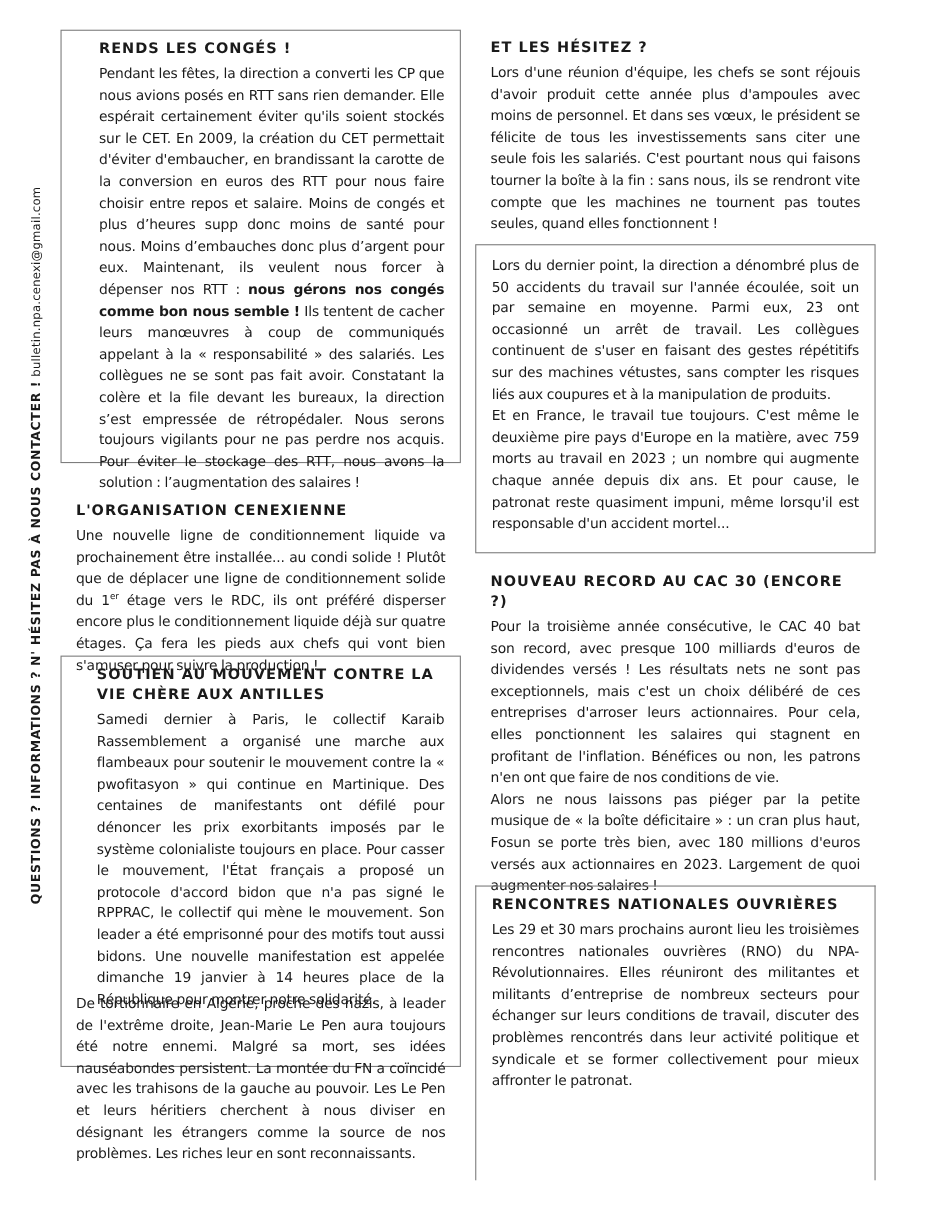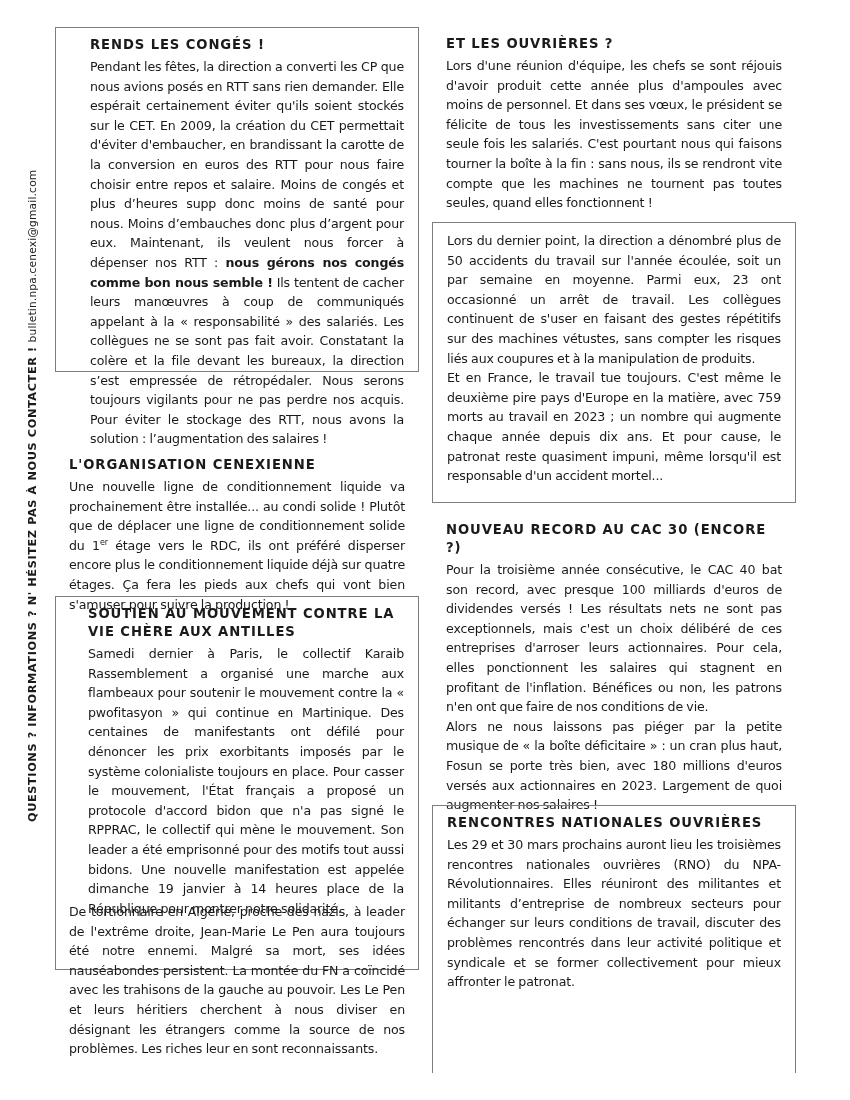--- a/index.html
+++ b/index.html
@@ -24,41 +24,41 @@
 </head>
 <body>
 
 <div class="sidebar">
   <div class="sidebar-inner">
     <span class="bold">QUESTIONS ? INFORMATIONS ? N' HÉSITEZ PAS À NOUS CONTACTER !</span>
     <span class="email">bulletin.npa.cenexi@gmail.com</span>
   </div>
 </div>
 
-<div class="art boxed" style="left:55px; top:27px; width:364px; height:345px;padding-left:34px;">
+<div class="art boxed" style="left:55px; top:27px; width:364px; height:394px;padding-left:34px;">
   <h2>RENDS LES CONGÉS !</h2>
   <p><span>Pendant les fêtes, la direction a converti les CP que nous avions posés en RTT sans rien demander. Elle espérait certainement éviter qu'ils soient stockés sur le CET. En 2009, la création du CET permettait d'éviter d'embaucher, en brandissant la carotte de la conversion en euros des RTT pour nous faire choisir entre repos et salaire. Moins de congés et plus d’heures supp donc moins de santé pour nous. Moins d’embauches donc plus d’argent pour eux. Maintenant, ils veulent nous forcer à dépenser nos RTT : </span><b>nous gérons nos congés comme bon nous semble !</b><span> Ils tentent de cacher leurs manœuvres à coup de communiqués appelant à la « responsabilité » des salariés. Les collègues ne se sont pas fait avoir. Constatant la colère et la file devant les bureaux, la direction s’est empressée de rétropédaler. Nous serons toujours vigilants pour ne pas perdre nos acquis. Pour éviter le stockage des RTT, nous avons la solution : l’augmentation des salaires !</span></p>
 </div>
 
 <div class="art" style="left:55px; top:448px; width:364px; height:170px;">
   <h2>L'ORGANISATION CENEXIENNE</h2>
   <p><span>Une nouvelle ligne de conditionnement liquide va prochainement être installée... au condi solide ! Plutôt que de déplacer une ligne de conditionnement solide du 1</span><sup>er</sup><span> étage vers le RDC, ils ont préféré disperser encore plus le conditionnement liquide déjà sur quatre étages. Ça fera les pieds aux chefs qui vont bien s'amuser pour suivre la production !</span></p>
 </div>
 
 <div class="art boxed" style="left:55px; top:596px; width:364px; height:374px;padding-left:32px;">
   <h2>SOUTIEN AU MOUVEMENT CONTRE LA VIE CHÈRE AUX ANTILLES</h2>
   <p>Samedi dernier à Paris, le collectif Karaib Rassemblement a organisé une marche aux flambeaux pour soutenir le mouvement contre la « pwofitasyon » qui continue en Martinique. Des centaines de manifestants ont défilé pour dénoncer les prix exorbitants imposés par le système colonialiste toujours en place. Pour casser le mouvement, l'État français a proposé un protocole d'accord bidon que n'a pas signé le RPPRAC, le collectif qui mène le mouvement. Son leader a été emprisonné pour des motifs tout aussi bidons. Une nouvelle manifestation est appelée dimanche 19 janvier à 14 heures place de la République pour montrer notre solidarité.</p>
 </div>
 
 <div class="art" style="left:55px; top:894px; width:364px; height:190px;">
   <p>De tortionnaire en Algérie, proche des nazis, à leader de l'extrême droite, Jean-Marie Le Pen aura toujours été notre ennemi. Malgré sa mort, ses idées nauséabondes persistent. La montée du FN a coïncidé avec les trahisons de la gauche au pouvoir. Les Le Pen et leurs héritiers cherchent à nous diviser en désignant les étrangers comme la source de nos problèmes. Les riches leur en sont reconnaissants.</p>
 </div>
 
 <div class="art" style="left:432px; top:27px; width:364px; height:190px;">
-  <h2>ET LES OUVRIÈRES ?</h2>
+  <h2>ET LES HÉSITEZ ?</h2>
   <p>Lors d'une réunion d'équipe, les chefs se sont réjouis d'avoir produit cette année plus d'ampoules avec moins de personnel. Et dans ses vœux, le président se félicite de tous les investissements sans citer une seule fois les salariés. C'est pourtant nous qui faisons tourner la boîte à la fin : sans nous, ils se rendront vite compte que les machines ne tournent pas toutes seules, quand elles fonctionnent !</p>
 </div>
 
 <div class="art boxed" style="left:432px; top:222px; width:364px; height:281px;">
   <p>Lors du dernier point, la direction a dénombré plus de 50 accidents du travail sur l'année écoulée, soit un par semaine en moyenne. Parmi eux, 23 ont occasionné un arrêt de travail. Les collègues continuent de s'user en faisant des gestes répétitifs sur des machines vétustes, sans compter les risques liés aux coupures et à la manipulation de produits.</p>
   <p style="text-align:justify;">Et en France, le travail tue toujours. C'est même le deuxième pire pays d'Europe en la matière, avec 759 morts au travail en 2023 ; un nombre qui augmente chaque année depuis dix ans. Et pour cause, le patronat reste quasiment impuni, même lorsqu'il est responsable d'un accident mortel...</p>
 </div>
 
 <div class="art" style="left:432px; top:513px; width:364px; height:285px;">
   <h2>NOUVEAU RECORD AU CAC 30 (ENCORE ?)</h2>

